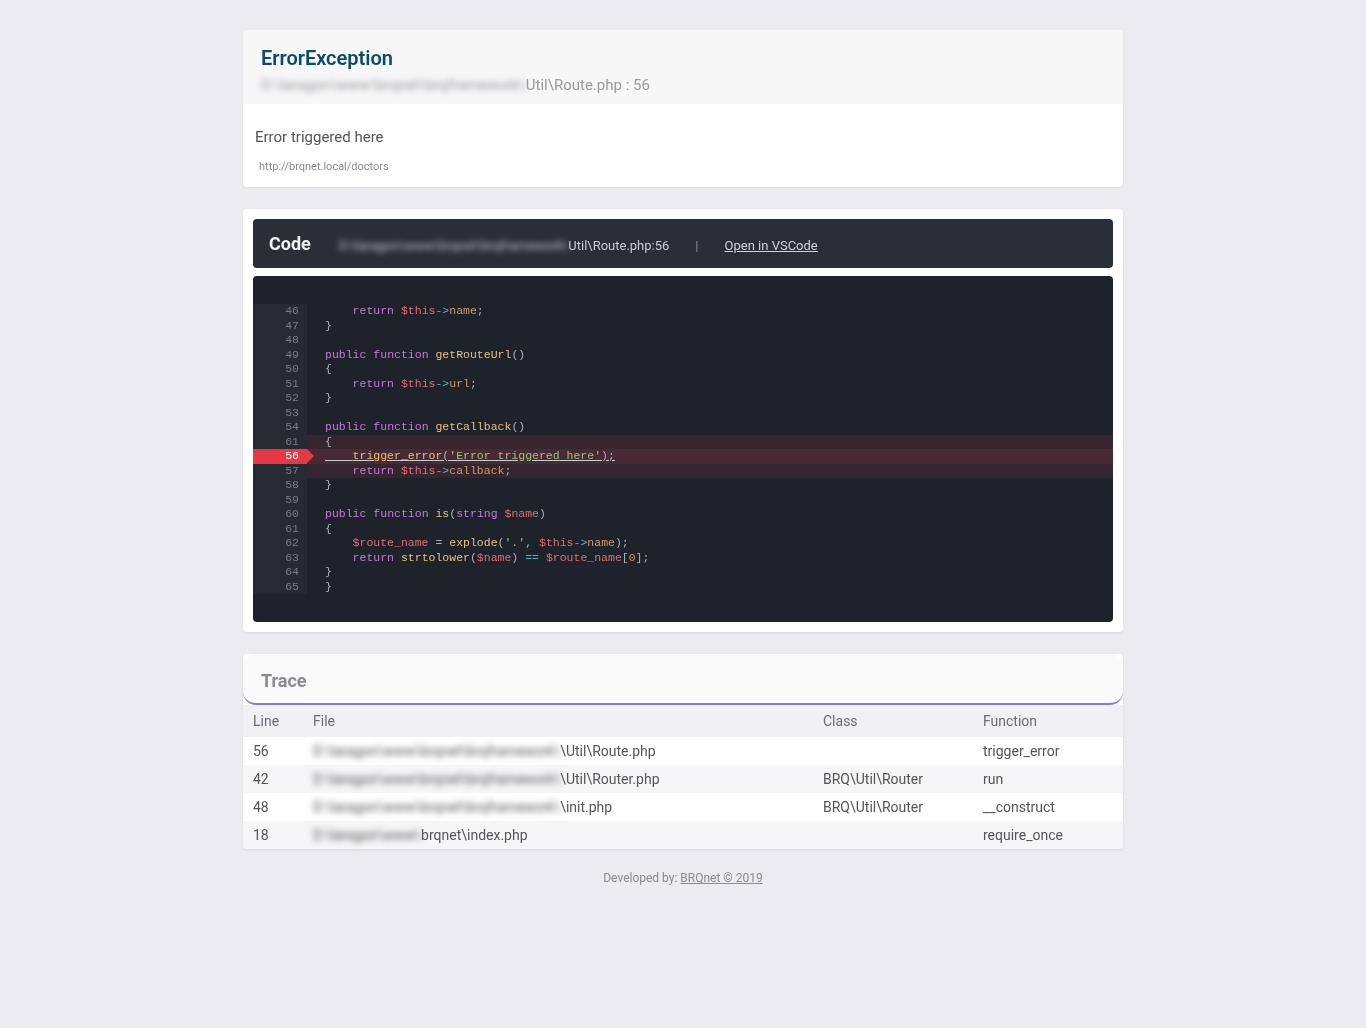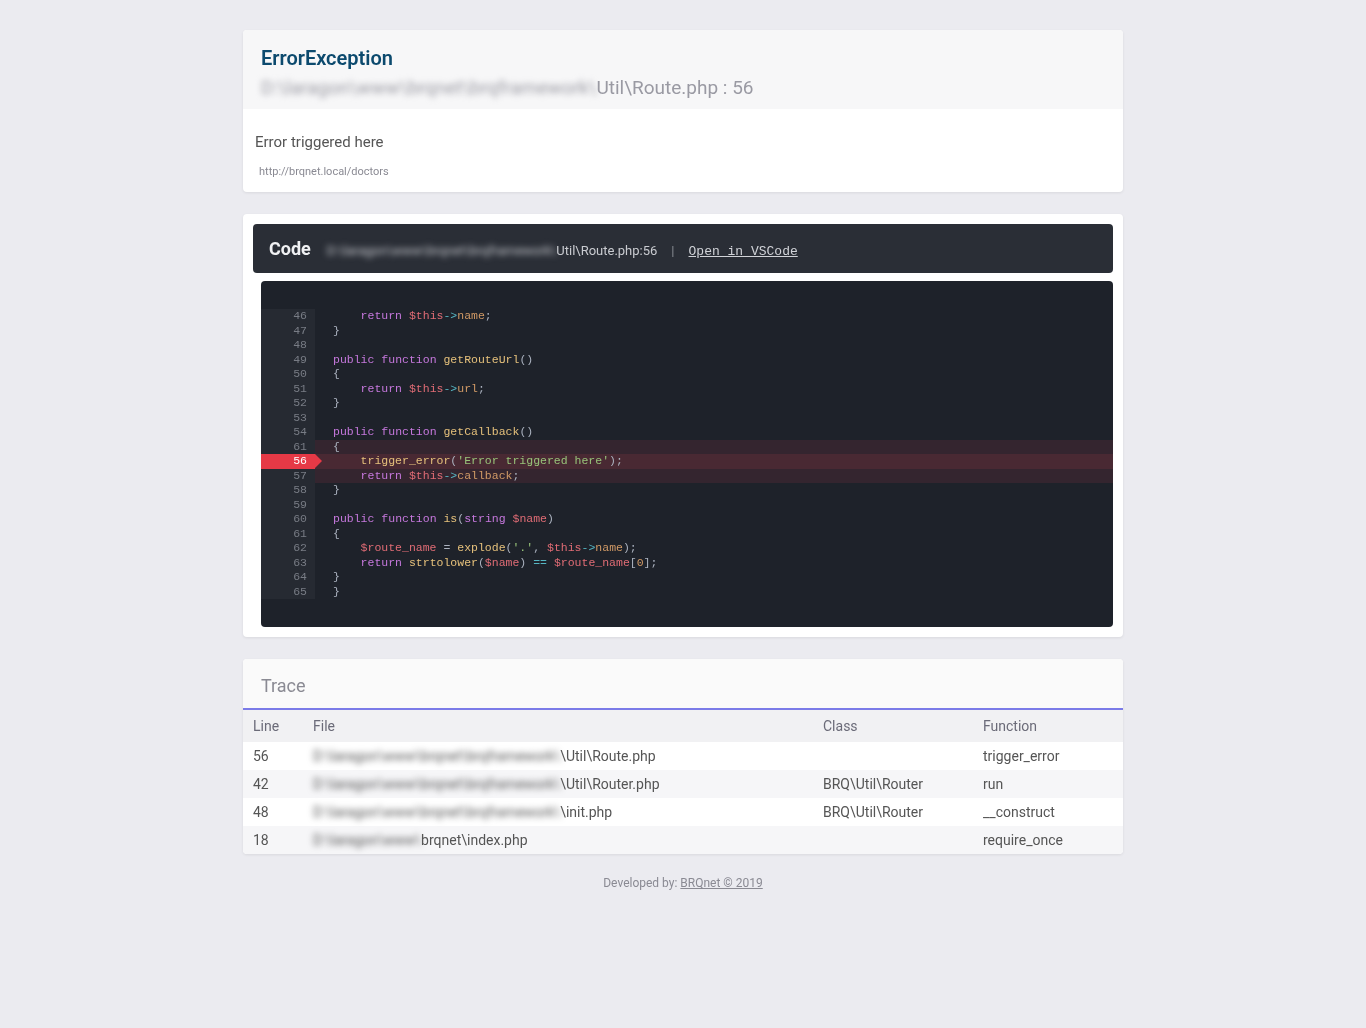--- a/index.html
+++ b/index.html
@@ -26,21 +26,21 @@
     background: #f7f7f8;
     padding: 16px 18px 10px 18px;
   }
   .exc-title {
     font-size: 20px;
     font-weight: 600;
     color: #0c4a6e;
     margin-bottom: 6px;
   }
   .exc-path {
-    font-size: 19px;
+    font-size: 15px;
     color: #9a9aa3;
   }
   .blur {
     filter: blur(3px);
     user-select: none;
   }
   .header-panel .msg {
     padding: 24px 20px 14px 12px;
     font-size: 15px;
     color: #555;
@@ -55,47 +55,45 @@
   .code-panel {
     padding: 10px;
   }
   .code-bar {
     background: #2a2e36;
     color: #c9cbd0;
     border-radius: 4px;
     padding: 14px 16px;
     display: flex;
     align-items: baseline;
-    gap: 10px;
+    gap: 22px;
     font-size: 13px;
   }
   .code-bar .code-label {
     font-weight: 700;
     font-size: 18px;
     color: #f0f1f3;
     margin-right: 6px;
   }
   .code-bar .sep { color: #8a8d94; margin: 0 4px; }
   .code-bar a {
     color: #d1d3d8;
     text-decoration: underline;
-    font-family: Liberation Mono, monospace;
   }
   .code-block {
     background: #1e222a;
     border-radius: 4px;
     margin-top: 8px;
     display: flex;
     font-family: "SFMono-Regular", Consolas, "Liberation Mono", Menlo, monospace;
     font-size: 11.5px;
     line-height: 14.5px;
     padding-bottom: 28px;
     padding-top: 28px;
     overflow: hidden;
-    margin-left: 8px;
   }
   .gutter {
     background: #262a32;
     color: #787c85;
     text-align: right;
     padding: 0 8px;
     width: 54px;
     flex-shrink: 0;
   }
   .gutter .ln, .code-lines .cl {
@@ -120,20 +118,21 @@
   }
   .code-lines {
     flex: 1;
     color: #c8ccd4;
     padding-left: 18px;
   }
   .code-lines .hlrow {
     background: rgba(156, 54, 70, 0.35);
     margin-left: -18px;
     padding-left: 18px;
+    text-decoration: underline;
   }
   .code-lines .hlrow-light {
     background: rgba(156, 54, 70, 0.18);
     margin-left: -18px;
     padding-left: 18px;
   }
   
   .k-pub { color: #c678dd; }       
   .k-fn  { color: #c678dd; }      
   .k-ret { color: #c678dd; }
@@ -142,23 +141,24 @@
   .op    { color: #56b6c2; }      
   .str   { color: #98c379; }      
   .p     { color: #abb2bf; }      
   .prop  { color: #d19a66; }      
 
   
   .trace-panel .trace-head {
     padding: 16px 18px 12px 18px;
     color: #8a8a93;
     font-size: 18px;
-    font-weight: 400;
+    font-weight: 700;
     border-bottom: 2px solid #7b7be8;
     background: #fafafa;
+    border-radius: 13px;
   }
   table.trace {
     width: 100%;
     border-collapse: collapse;
     font-size: 14px;
   }
   table.trace th {
     text-align: left;
     font-weight: 400;
     color: #6b6b78;

